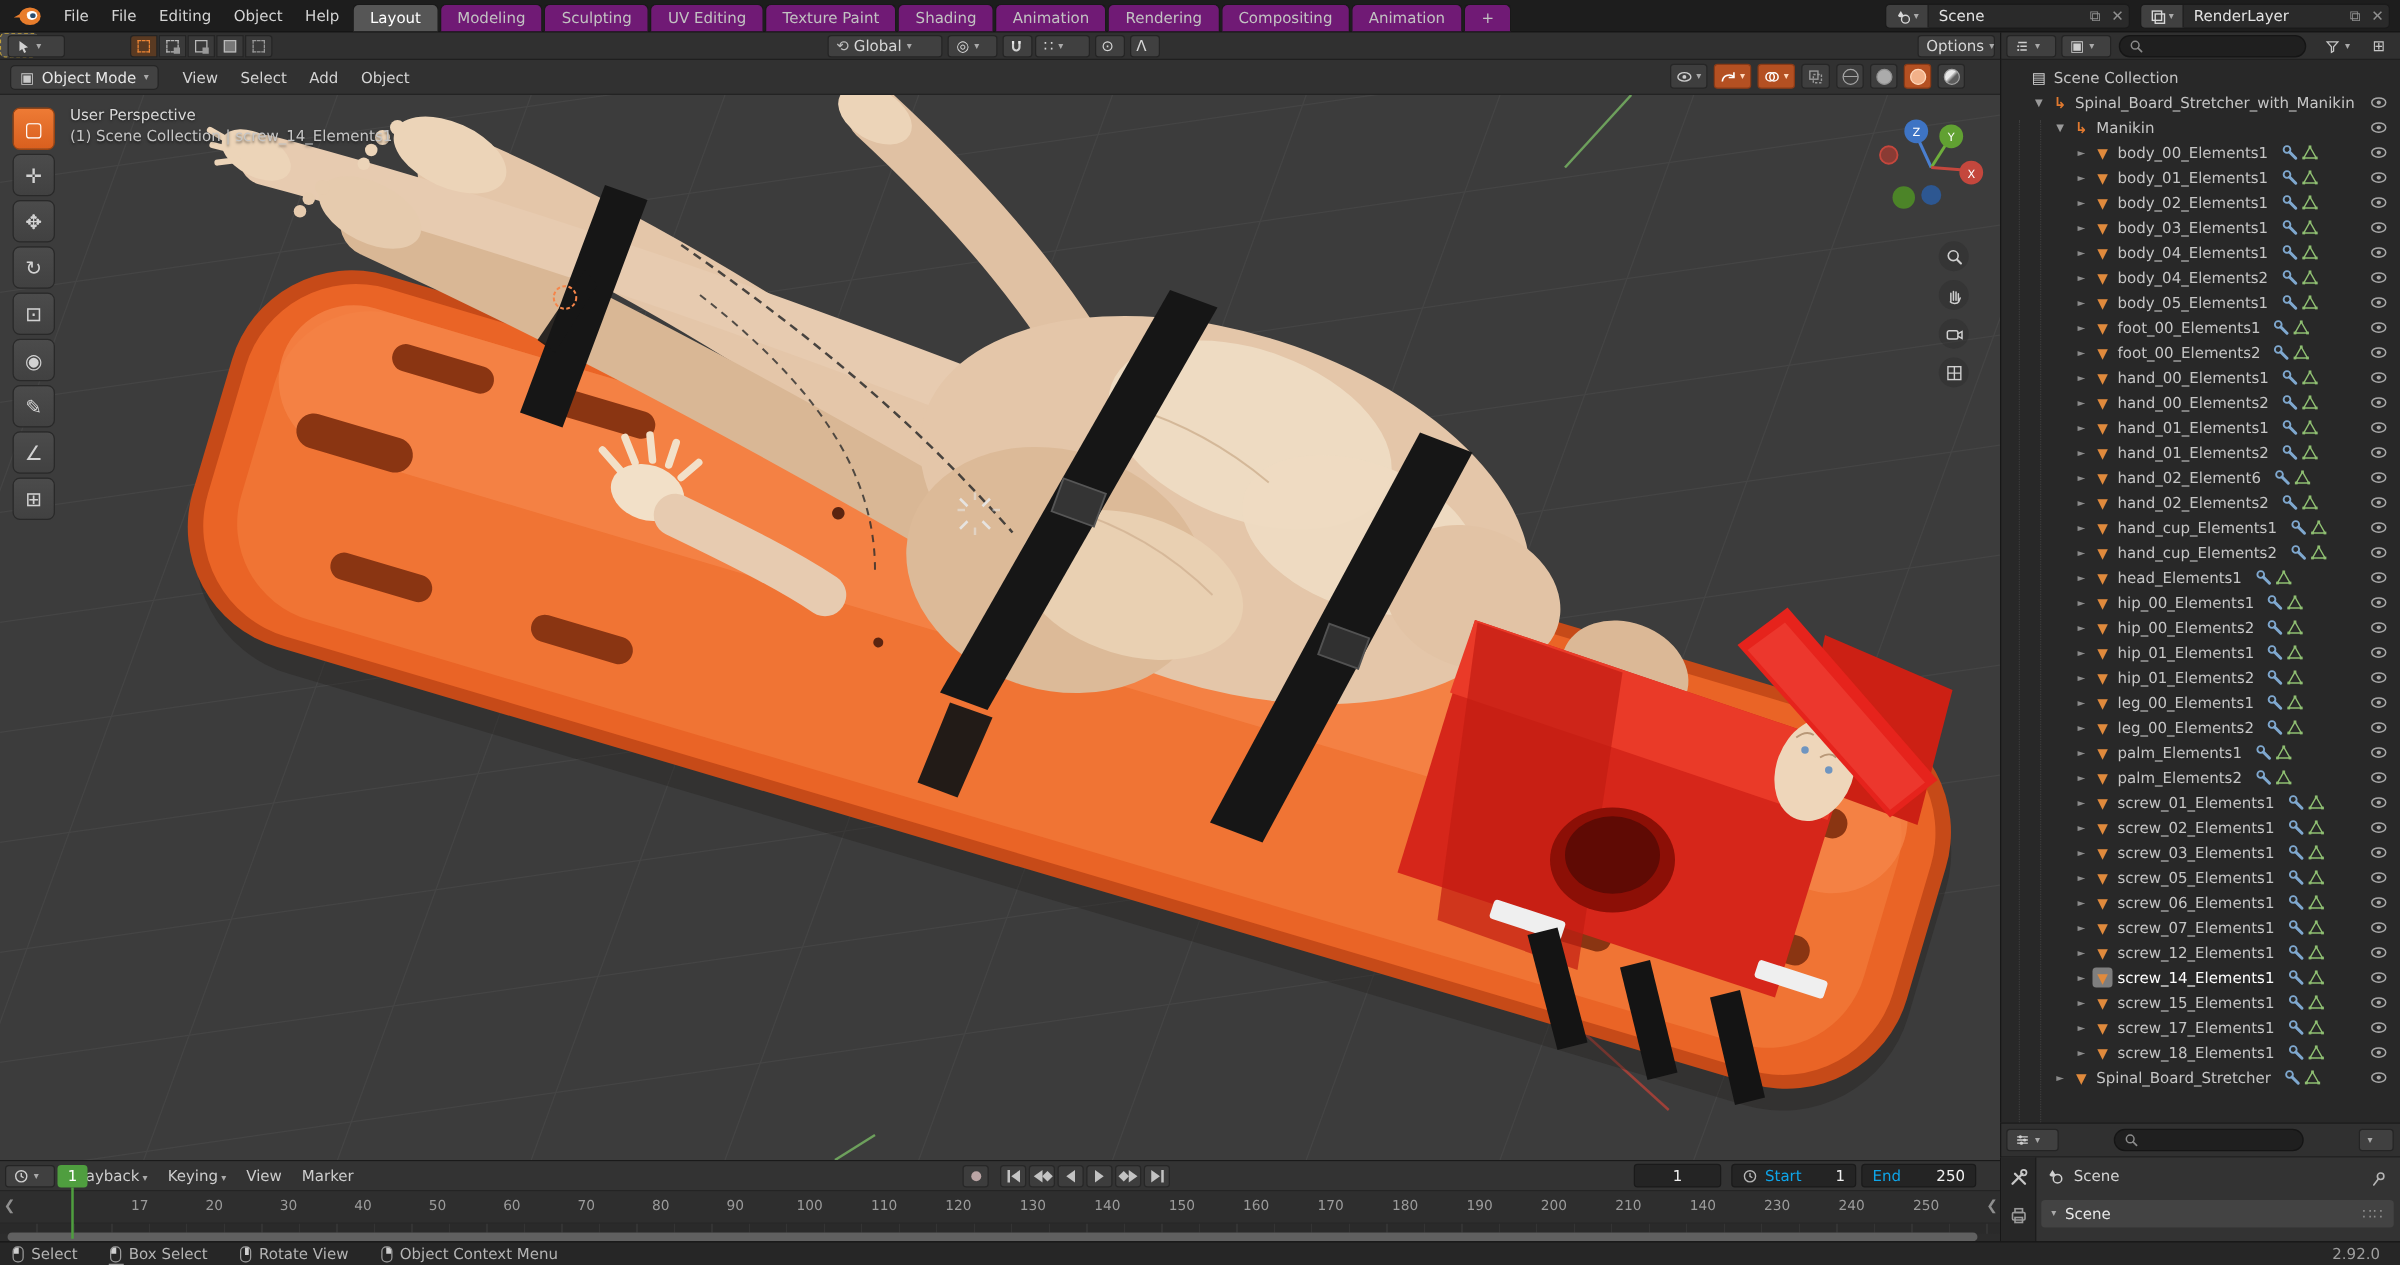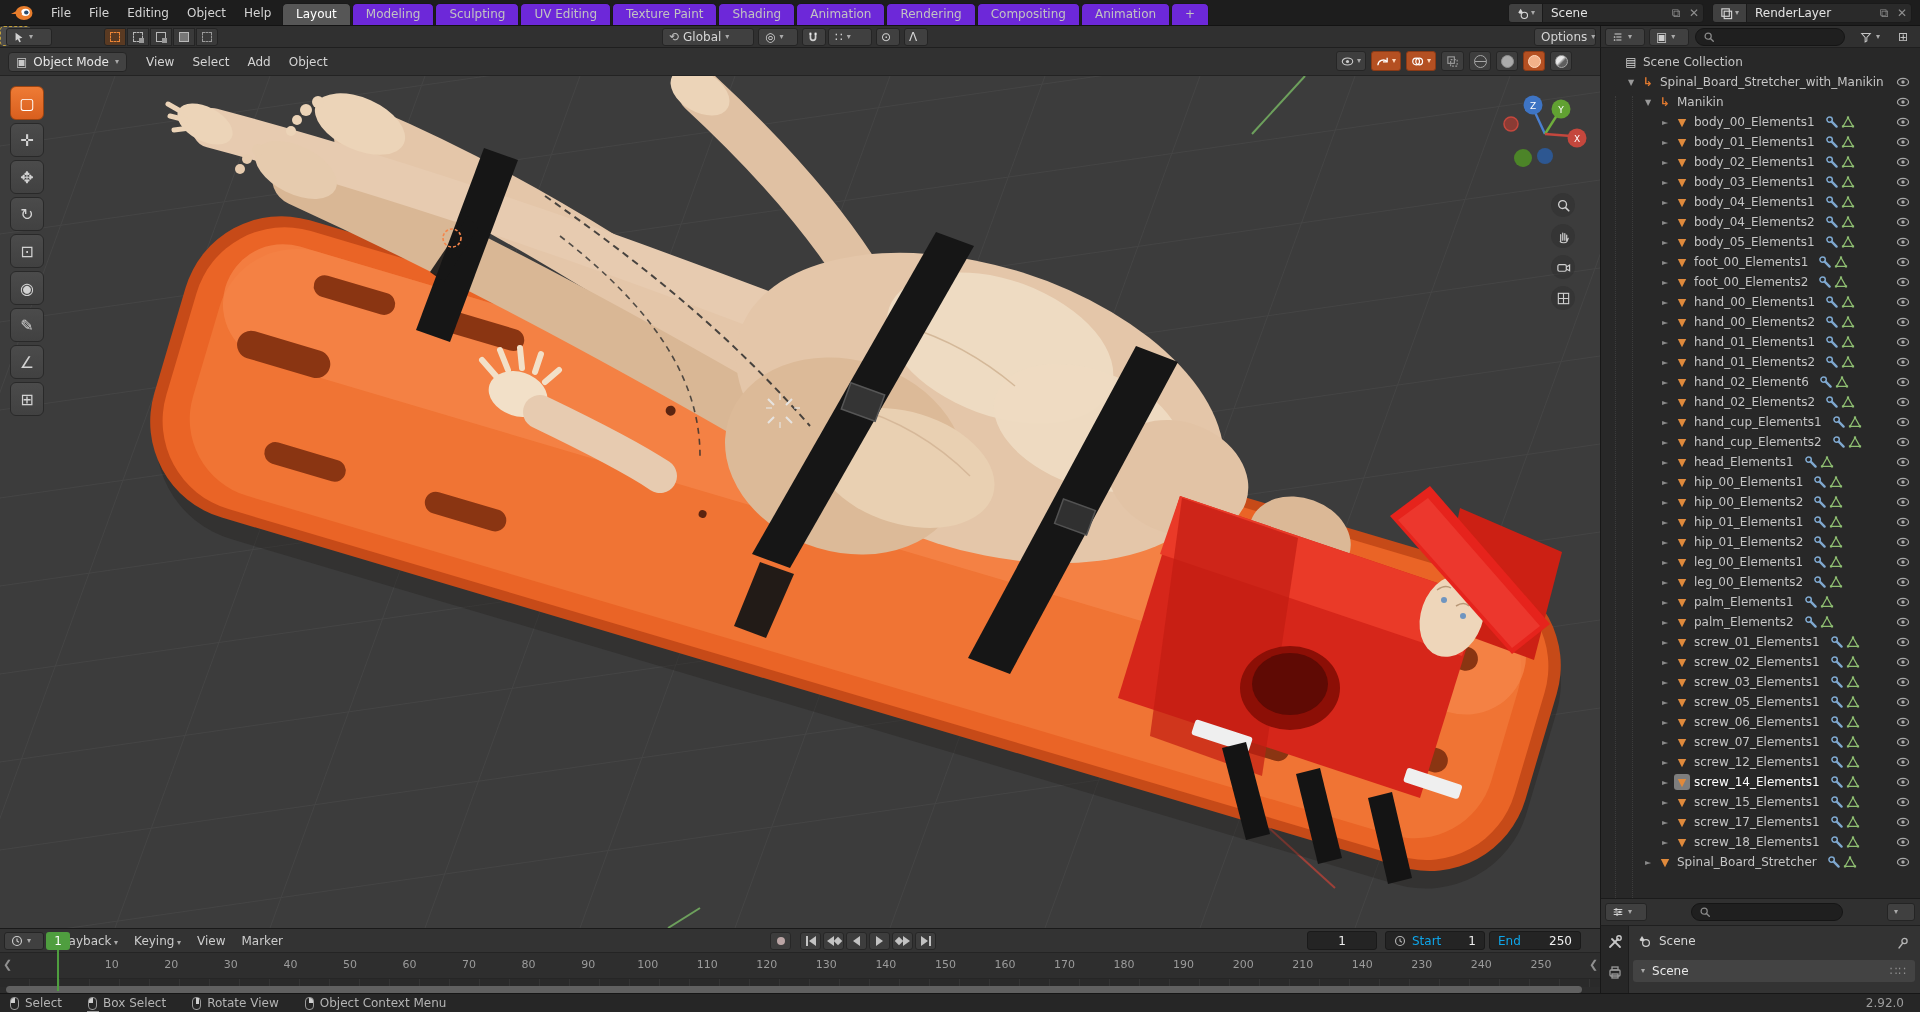--- a/index.html
+++ b/index.html
@@ -7,21 +7,21 @@
     font-family:"DejaVu Sans","Liberation Sans",sans-serif;font-size:12px;color:#cfcfcf;
     -webkit-font-smoothing:antialiased}
   #app{position:relative;width:1920px;height:1012px;background:#1d1d1d}
   svg{display:block}
 
   
   #topbar{position:absolute;left:0;top:0;width:1920px;height:26px;background:#1d1d1d;border-bottom:1px solid #131313;display:flex;align-items:center}
   #blender-logo{margin:0 8px 0 10px}
   .menu-item{padding:0 9px;color:#d4d4d4;height:26px;line-height:26px;cursor:default}
   #ws-tabs{position:absolute;left:282px;bottom:0;display:flex;gap:1px;align-items:flex-end}
-  .tab{background:#6d28d9;color:#c2c2c2;padding:3px 13px 4px;border-radius:5px 5px 0 0;border:1px solid #191919;border-bottom:none;line-height:14px}
+  .tab{background:#701a75;color:#c2c2c2;padding:3px 13px 4px;border-radius:5px 5px 0 0;border:1px solid #191919;border-bottom:none;line-height:14px}
   .tab.active{background:#565656;color:#fff}
   .selector{position:absolute;top:3px;height:20px;display:flex;align-items:center;background:#2a2a2a;border:1px solid #1a1a1a;border-radius:4px;overflow:hidden}
   .selector .icon-cell{width:34px;height:20px;background:#404040;border-right:1px solid #1a1a1a;display:flex;align-items:center;justify-content:center;gap:2px}
   .selector .name{flex:1;padding:0 8px;color:#e3e3e3;white-space:nowrap;overflow:hidden}
   .selector .mini{width:18px;text-align:center;color:#909090}
   .caret{font-size:8px;color:#aaa;line-height:1}
   #scene-selector{left:1508px;width:196px}
   #layer-selector{left:1712px;width:200px}
 
   
@@ -506,20 +506,24 @@
           <path d="M1368,722 L1392,716 L1412,802 L1388,808 Z"></path>
         </g>
       </g>
 
       <g stroke="#e8e8e8" stroke-width="2" opacity="0.9">
         <path d="M768,323 l6,6 M786,341 l6,6 M792,323 l-6,6 M774,341 l-6,6"></path>
         <path d="M780,318 v6 M780,346 v6 M766,332 h6 M794,332 h6" opacity="0.6"></path>
       </g>
     </svg>
 
+    <div id="vp-overlay-text">
+      <div>User Perspective</div>
+      <div class="l2">(1) Scene Collection | screw_14_Elements1</div>
+    </div>
 
     <div id="vp-toolbar">
       <div class="tbtn active">
           <span class="glyph">▢</span>
         </div>
         <div class="tbtn">
           <span class="glyph">✛</span>
         </div>
         <div class="tbtn">
           <span class="glyph">✥</span>
@@ -1259,21 +1263,21 @@
         <span class="lab">Start</span>
         <span class="val">1</span>
       </div>
       <div class="range-field" style="left:1489px;width:92px">
         <span class="lab">End</span>
         <span class="val">250</span>
       </div>
     </div>
     <div id="ruler">
       <div id="ticks">
-        <span class="tick">10</span>
+        <span class="tick">17</span>
           <span class="tick">20</span>
           <span class="tick">30</span>
           <span class="tick">40</span>
           <span class="tick">50</span>
           <span class="tick">60</span>
           <span class="tick">70</span>
           <span class="tick">80</span>
           <span class="tick">90</span>
           <span class="tick">100</span>
           <span class="tick">110</span>

